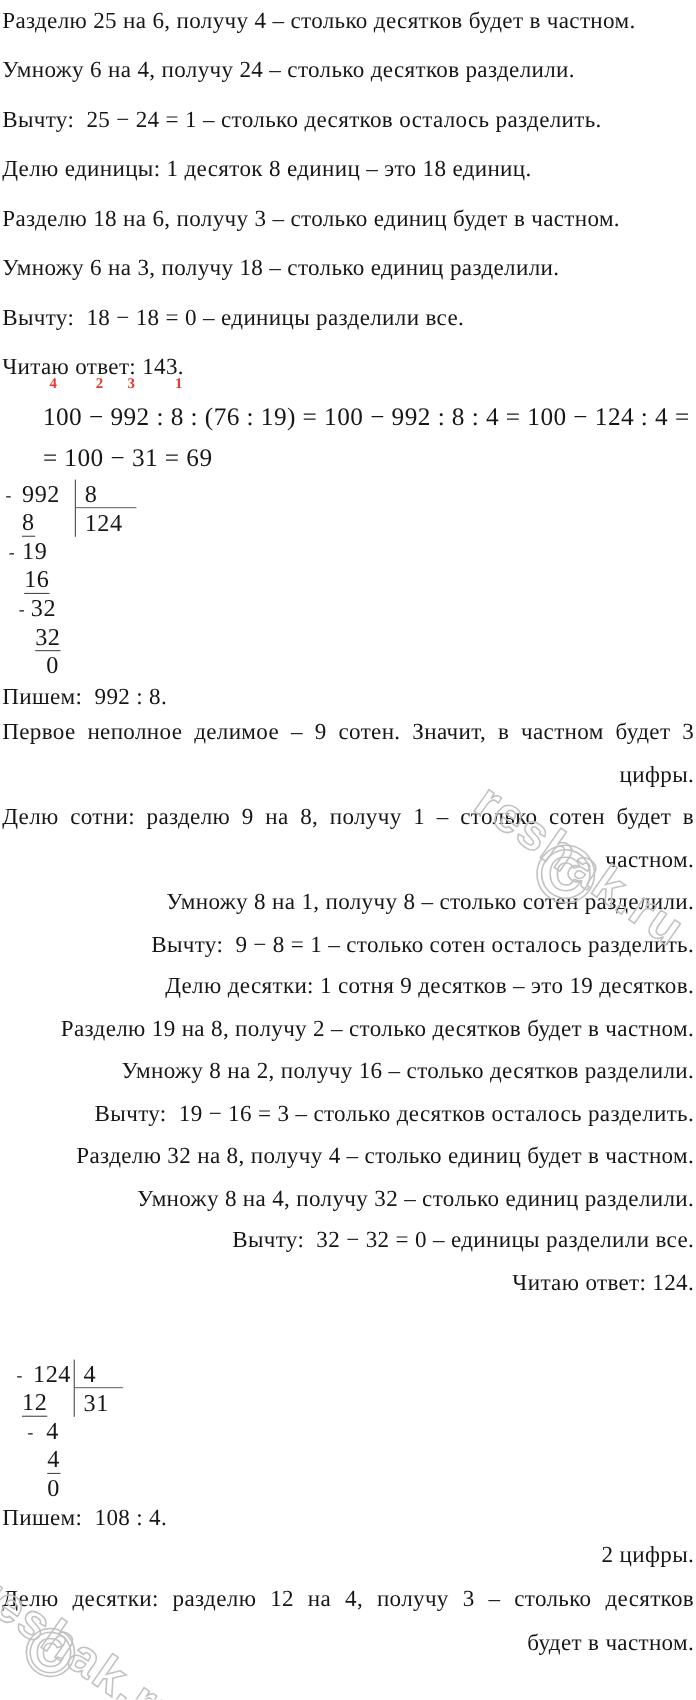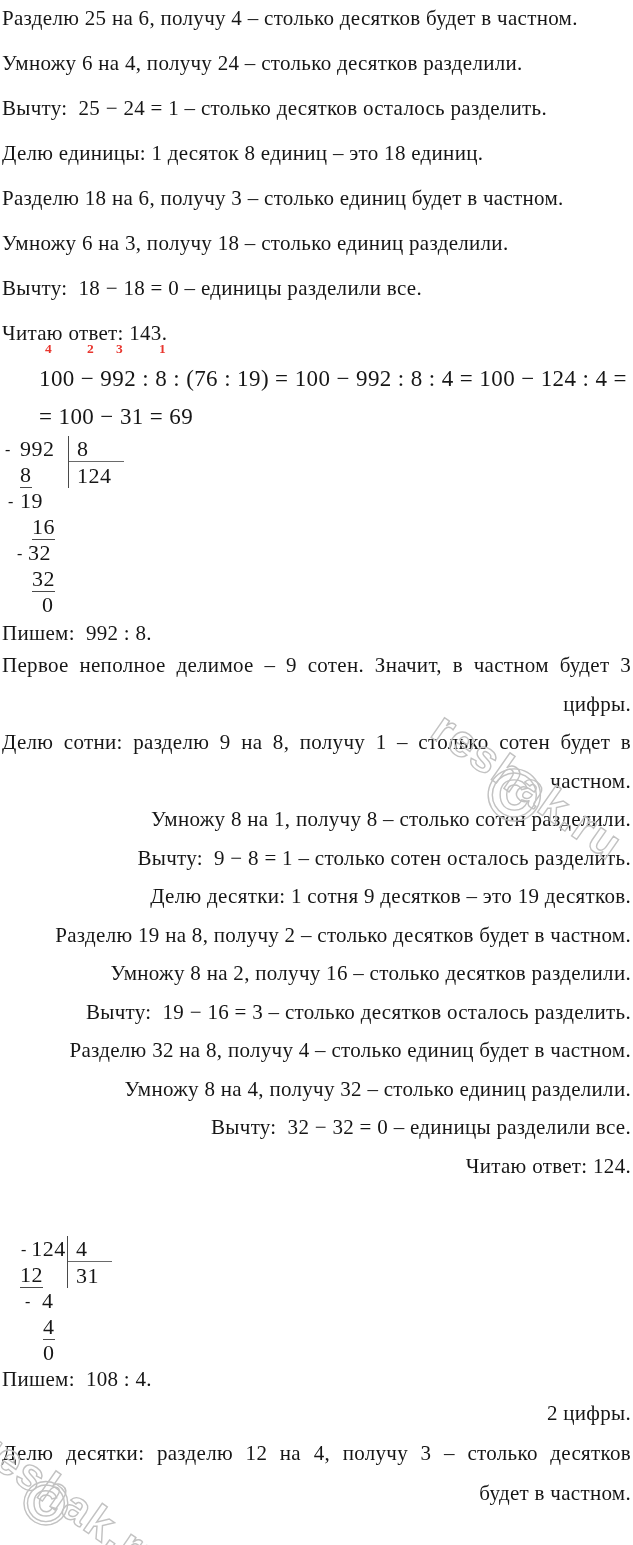--- a/index.html
+++ b/index.html
@@ -50,25 +50,25 @@
   .num{letter-spacing:0.5px;}
   .ul{border-bottom:1.7px solid var(--rule);}
   .dr{border-left:1.7px solid var(--rule);}
   .divisor{height:26px;line-height:25px;padding-left:8px;border-bottom:1.7px solid #6a6a6a;}
   #div1 .divisor{width:55px;}
   #div2 .divisor{width:44px;}
   .quotient{height:26px;line-height:27px;padding-left:8px;letter-spacing:0.5px;}
   #div1 .r1{padding-left:4px;}  #div1 .r1 .mns{width:15px;}
   #div1 .r2{padding-left:19px;}
   #div1 .r3{padding-left:7px;}  #div1 .r3 .mns{width:12px;}
-  #div1 .r4{padding-left:31px;}
+  #div1 .r4{padding-left:21px;}
   #div1 .r5{padding-left:16px;} #div1 .r5 .mns{width:11px;}
   #div1 .r6{padding-left:31px;}
   #div1 .r7{padding-left:41px;}
-  #div2 .r1{padding-left:14px;text-align:center;}  #div2 .r1 .mns{width:15px;}
+  #div2 .r1{padding-left:14px;}  #div2 .r1 .mns{width:15px;}
   #div2 .r2{padding-left:19px;}
   #div2 .r3{padding-left:24px;} #div2 .r3 .mns{width:17px;}
   #div2 .r4{padding-left:42px;}
   #div2 .r5{padding-left:42px;}
   .caption{font-size:21px;line-height:30px;letter-spacing:0.3px;white-space:pre;}
   
   .wm{position:absolute;z-index:3;pointer-events:none;}
   .wm span{
     display:block;position:absolute;
     font-family:"Liberation Sans","DejaVu Sans",sans-serif;font-weight:bold;

